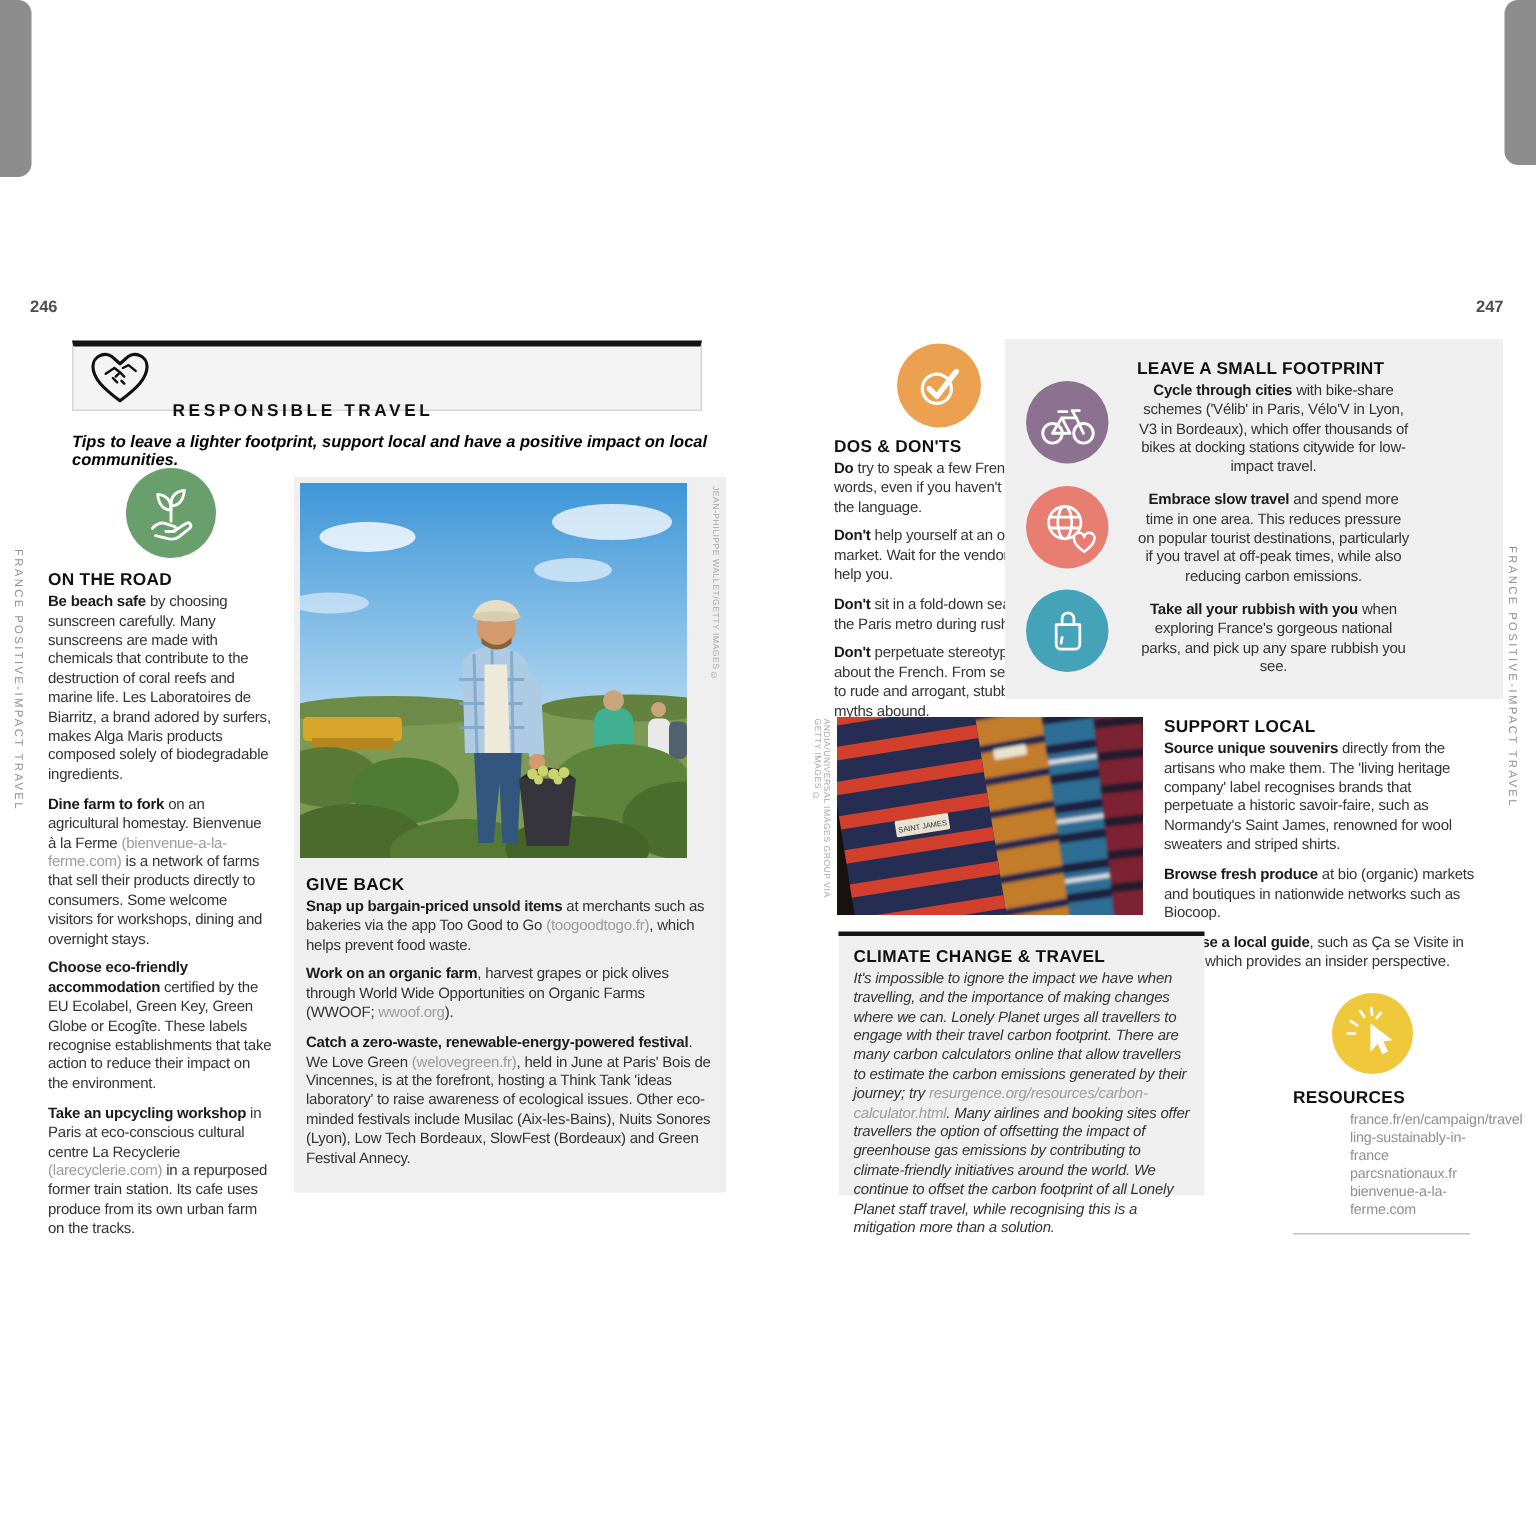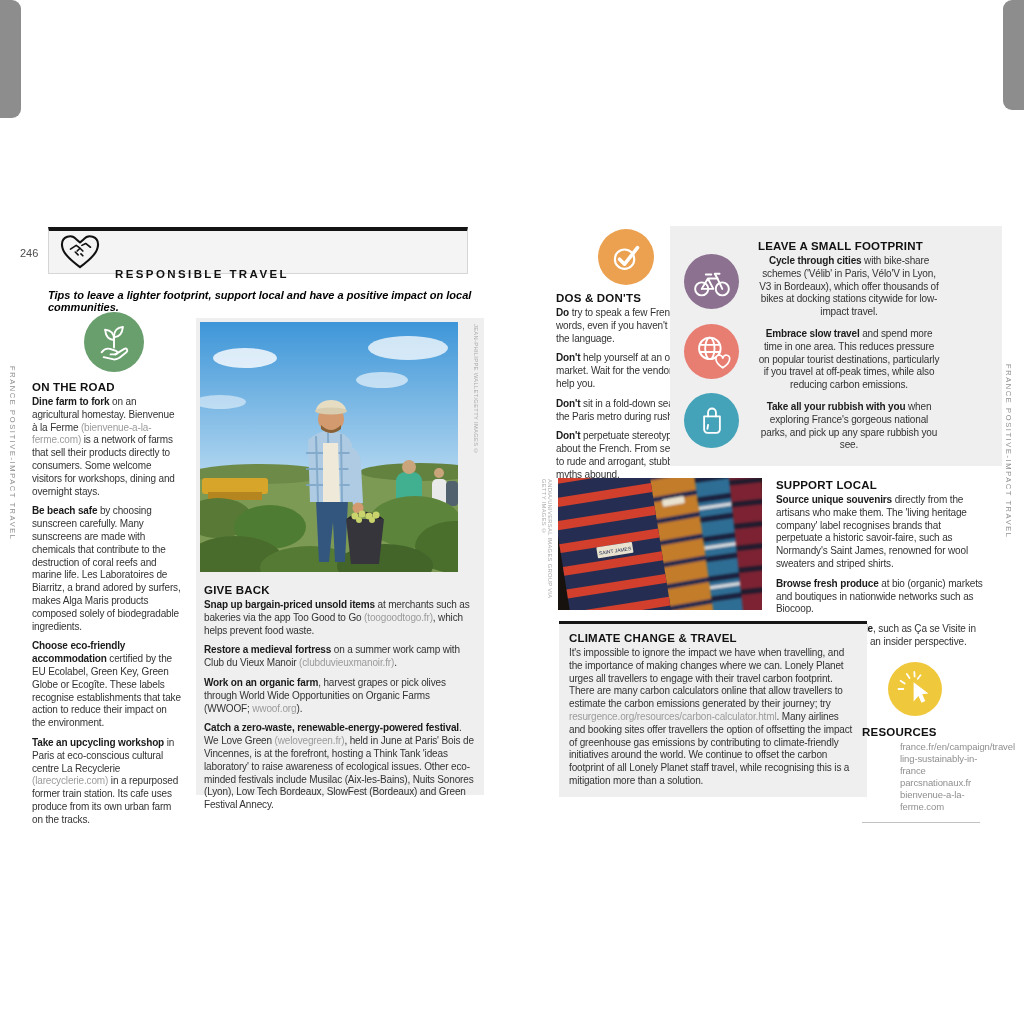--- a/index.html
+++ b/index.html
@@ -1,38 +1,38 @@
 <!DOCTYPE html>
 <html><head>
 <meta charset="utf-8">
 <style>
   html,body{margin:0;padding:0;background:#fff;}
   .canvas{position:relative;width:1024px;height:1024px;background:#ffffff;
     font-family:"Liberation Sans",sans-serif;color:#333;overflow:hidden;}
   .abs{position:absolute;}
-  .pagenum{font-size:11px;font-weight:normal;color:#4d4d4d;margin-top:48px;}
+  .pagenum{font-size:11px;font-weight:bold;color:#4d4d4d;}
   .tab{background:#8d8d8d;}
   .tab.left{left:0;top:234;width:21px;height:118px;border-radius:0 9px 9px 0;}
   .tab.right{left:1003px;top:240;width:21px;height:110px;border-radius:9px 0 0 9px;}
   .vlabel{writing-mode:vertical-rl;font-size:7.5px;letter-spacing:1.6px;color:#8f8f8f;white-space:nowrap;}
   .banner{left:48px;top:227px;width:420px;height:47px;background:#f4f4f4;
     border:1px solid #d6d6d6;border-top:4px solid #141414;box-sizing:border-box;
     display:flex;align-items:center;}
   .banner .btitle{margin-left:14px;font-size:11.5px;font-weight:bold;letter-spacing:2.4px;color:#111;margin-top:44px;}
   .banner svg{margin-left:10px;}
   .intro{left:48px;top:289px;width:434px;font-size:11px;font-weight:bold;font-style:italic;color:#000;}
   .circle{border-radius:50%;display:flex;align-items:center;justify-content:center;}
   h3{font-size:11.5px;color:#111;margin:0 0 3px 0;letter-spacing:0.2px;}
   .col p{margin:0 0 7px 0;font-size:10px;line-height:12.8px;color:#333;letter-spacing:-0.15px;}
   .rb{font-weight:bold;color:#1b1b1b;}
   .rg{color:#9b9b9b;}
   .panel{background:#efefef;}
   .vcredit{writing-mode:vertical-rl;font-size:5.8px;color:#a9a9a9;letter-spacing:0.3px;}
   .climate{border-top:3px solid #161616;padding:8px 10px;box-sizing:border-box;}
-  .climate p{margin:0;font-size:10px;line-height:12.8px;color:#333;letter-spacing:-0.15px;}
+  .climate p{margin:0;font-size:10px;line-height:12.8px;color:#333;letter-spacing:-0.15px;font-style:italic;}
   .res-line{font-size:9.5px;line-height:12px;color:#8f8f8f;letter-spacing:-0.1px;padding-left:38px;}
   .res-rule{border-top:1px solid #c2c2c2;margin-top:9px;width:118px;}
   .fp-text p{margin:0 0 9px 0;font-size:10px;line-height:12.8px;color:#333;letter-spacing:-0.15px;text-align:center;}
   svg{display:block;}
 </style>
 </head>
 <body>
 
 <div class="canvas">
 
@@ -61,22 +61,22 @@
         <path d="M32 29 C24 29 20 23 19 14 C28 15 32 20 32 28 Z"></path>
         <path d="M32 25 C40 25 44 19 45 10 C36 11 32 16 32 24 Z"></path>
         <path d="M14 47 c3-4 8-6 12-5 l9 3 c3 1 2 5-1 5 l-7 0"></path>
         <path d="M34 50 l13-8 c3-2 6 2 3 5 l-10 8 c-3 2-6 3-10 2 l-13-3"></path>
       </g>
     </svg>
   </div>
 
   <div class="abs col" style="left:32px;top:381px;width:150px;">
     <h3>ON THE ROAD</h3>
+    <p><span class="rb">Be beach safe</span><span> by choosing sunscreen carefully. Many sunscreens are made with chemicals that contribute to the destruction of coral reefs and marine life. Les Laboratoires de Biarritz, a brand adored by surfers, makes Alga Maris products composed solely of biodegradable ingredients.</span></p>
     <p><span class="rb">Dine farm to fork</span><span> on an agricultural homestay. Bienvenue à la Ferme </span><span class="rg">(bienvenue-a-la-ferme.com)</span><span> is a network of farms that sell their products directly to consumers. Some welcome visitors for workshops, dining and overnight stays.</span></p>
-    <p><span class="rb">Be beach safe</span><span> by choosing sunscreen carefully. Many sunscreens are made with chemicals that contribute to the destruction of coral reefs and marine life. Les Laboratoires de Biarritz, a brand adored by surfers, makes Alga Maris products composed solely of biodegradable ingredients.</span></p>
     <p><span class="rb">Choose eco-friendly accommodation</span><span> certified by the EU Ecolabel, Green Key, Green Globe or Ecogîte. These labels recognise establishments that take action to reduce their impact on the environment.</span></p>
     <p><span class="rb">Take an upcycling workshop</span><span> in Paris at eco-conscious cultural centre La Recyclerie </span><span class="rg">(larecyclerie.com)</span><span> in a repurposed former train station. Its cafe uses produce from its own urban farm on the tracks.</span></p>
   </div>
 
   <div class="abs panel" style="left:196px;top:318px;width:288px;height:477px;"></div>
 
   <div class="abs" style="left:200px;top:322px;width:258px;height:250px;">
     <svg width="258" height="250" viewBox="0 0 258 250" preserveAspectRatio="none">
       <defs>
         <linearGradient id="sky" x1="0" y1="0" x2="0" y2="1">
@@ -128,21 +128,20 @@
         <circle cx="159" cy="198" r="3"></circle>
           <circle cx="172" cy="198" r="3"></circle>
       </g>
     </svg>
   </div>
   <div class="abs vcredit" style="left:473px;top:324px;height:140px;">JEAN-PHILIPPE WALLET/GETTY IMAGES ©</div>
 
   <div class="abs col" style="left:204px;top:584px;width:274px;">
     <h3>GIVE BACK</h3>
     <p><span class="rb">Snap up bargain-priced unsold items</span><span> at merchants such as bakeries via the app Too Good to Go </span><span class="rg">(toogoodtogo.fr)</span><span>, which helps prevent food waste.</span></p>
-    <p><span class="rb">Restore a medieval fortress</span><span> on a summer work camp with Club du Vieux Manoir </span><span class="rg">(clubduvieuxmanoir.fr)</span><span>.</span></p>
     <p><span class="rb">Work on an organic farm</span><span>, harvest grapes or pick olives through World Wide Opportunities on Organic Farms (WWOOF; </span><span class="rg">wwoof.org</span><span>).</span></p>
     <p><span class="rb">Catch a zero-waste, renewable-energy-powered festival</span><span>. We Love Green </span><span class="rg">(welovegreen.fr)</span><span>, held in June at Paris' Bois de Vincennes, is at the forefront, hosting a Think Tank 'ideas laboratory' to raise awareness of ecological issues. Other eco-minded festivals include Musilac (Aix-les-Bains), Nuits Sonores (Lyon), Low Tech Bordeaux, SlowFest (Bordeaux) and Green Festival Annecy.</span></p>
   </div>
 
   <div class="abs circle" style="left:598px;top:229px;width:56px;height:56px;background:#eba150;">
     <svg width="46" height="46" viewBox="0 0 64 64">
       <circle cx="30" cy="35" r="13.5" fill="none" stroke="#fff" stroke-width="3"></circle>
       <path d="M23 35 l7 7 L48 19" fill="none" stroke="#fff" stroke-width="5" stroke-linecap="round" stroke-linejoin="round"></path>
     </svg>
   </div>
@@ -261,21 +260,21 @@
   </div>
   <div class="abs vcredit" style="left:541px;top:479px;height:130px;">ANDIA/UNIVERSAL IMAGES GROUP VIA GETTY IMAGES ©</div>
 
   <div class="abs col" style="left:776px;top:479px;width:210px;">
     <h3>SUPPORT LOCAL</h3>
     <p><span class="rb">Source unique souvenirs</span><span> directly from the artisans who make them. The 'living heritage company' label recognises brands that perpetuate a historic savoir-faire, such as Normandy's Saint James, renowned for wool sweaters and striped shirts.</span></p>
     <p><span class="rb">Browse fresh produce</span><span> at bio (organic) markets and boutiques in nationwide networks such as Biocoop.</span></p>
     <p><span class="rb">Choose a local guide</span><span>, such as Ça se Visite in Paris, which provides an insider perspective.</span></p>
   </div>
 
-  <div class="abs panel climate" style="left:559px;top:621px;width:308px;height:176px;">
+  <div class="abs panel climate" style="left:559px;top:621px;width:244px;height:176px;">
     <h3>CLIMATE CHANGE &amp; TRAVEL</h3>
     <p><span>It's impossible to ignore the impact we have when travelling, and the importance of making changes where we can. Lonely Planet urges all travellers to engage with their travel carbon footprint. There are many carbon calculators online that allow travellers to estimate the carbon emissions generated by their journey; try </span><span class="rg">resurgence.org/resources/carbon-calculator.html</span><span>. Many airlines and booking sites offer travellers the option of offsetting the impact of greenhouse gas emissions by contributing to climate-friendly initiatives around the world. We continue to offset the carbon footprint of all Lonely Planet staff travel, while recognising this is a mitigation more than a solution.</span></p>
   </div>
 
   <div class="abs circle" style="left:888px;top:662px;width:54px;height:54px;background:#f0c83b;">
     <svg width="44" height="44" viewBox="0 0 64 64">
       <path d="M30 22 V50 l7-8 4.5 10 5.5-2.5 -4.5-10 9-1 z" fill="#fff"></path>
       <g stroke="#fff" stroke-width="2.6" stroke-linecap="round" fill="none">
         <path d="M20 10 l4 6 M11 20 l6 4 M31 7 l.5 7 M8 32 h7 M40 12 l-4 5"></path>
       </g>

